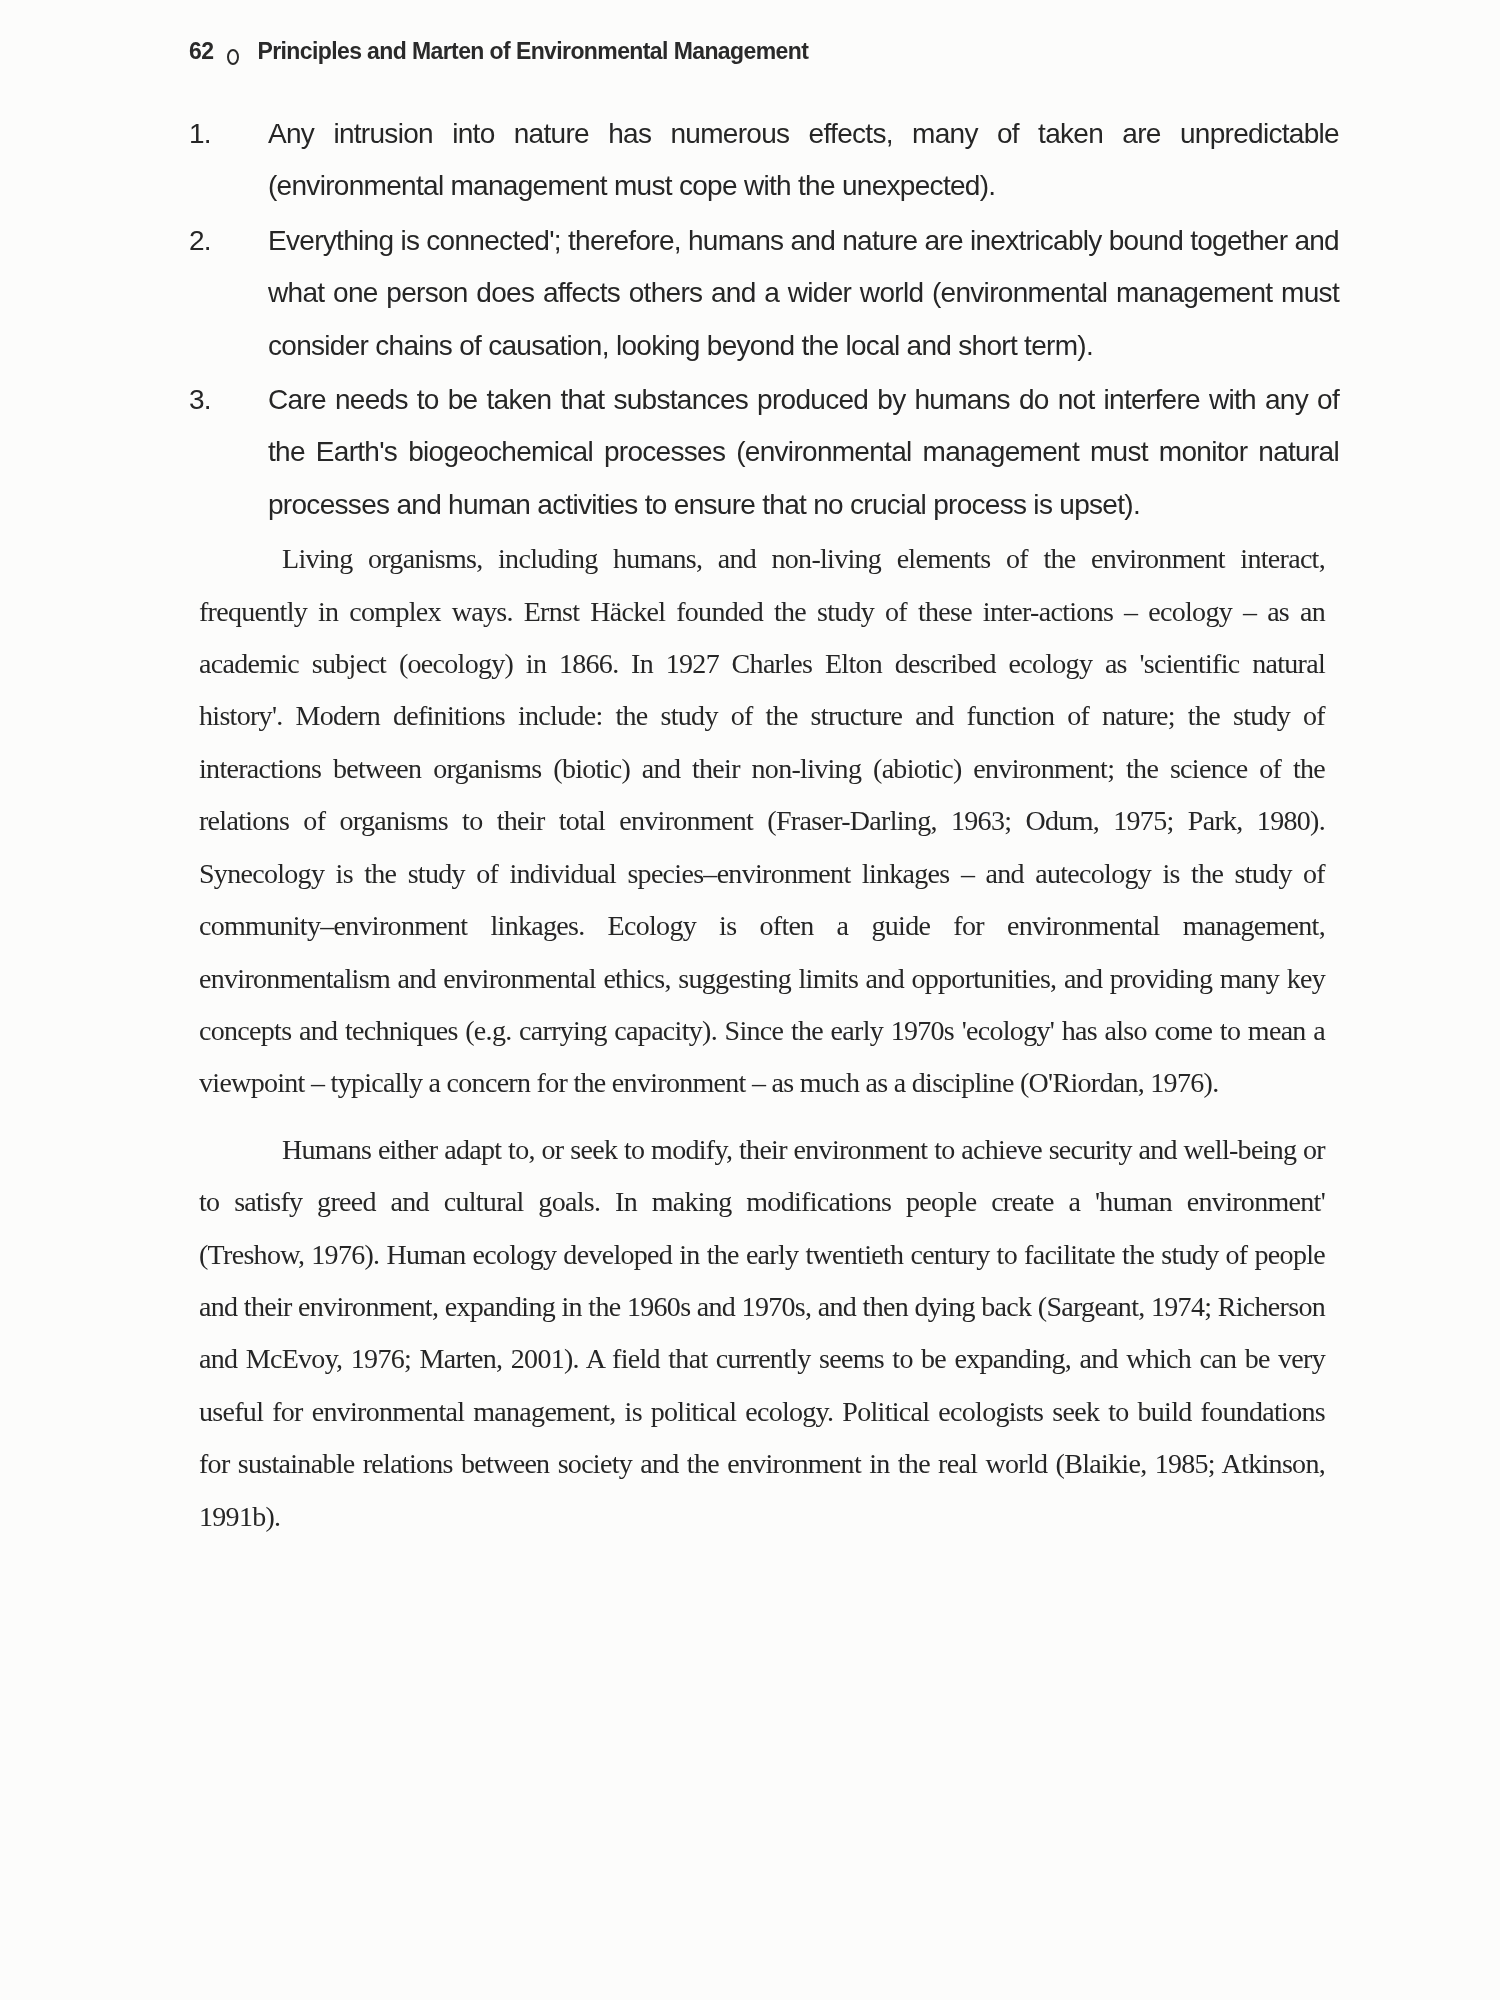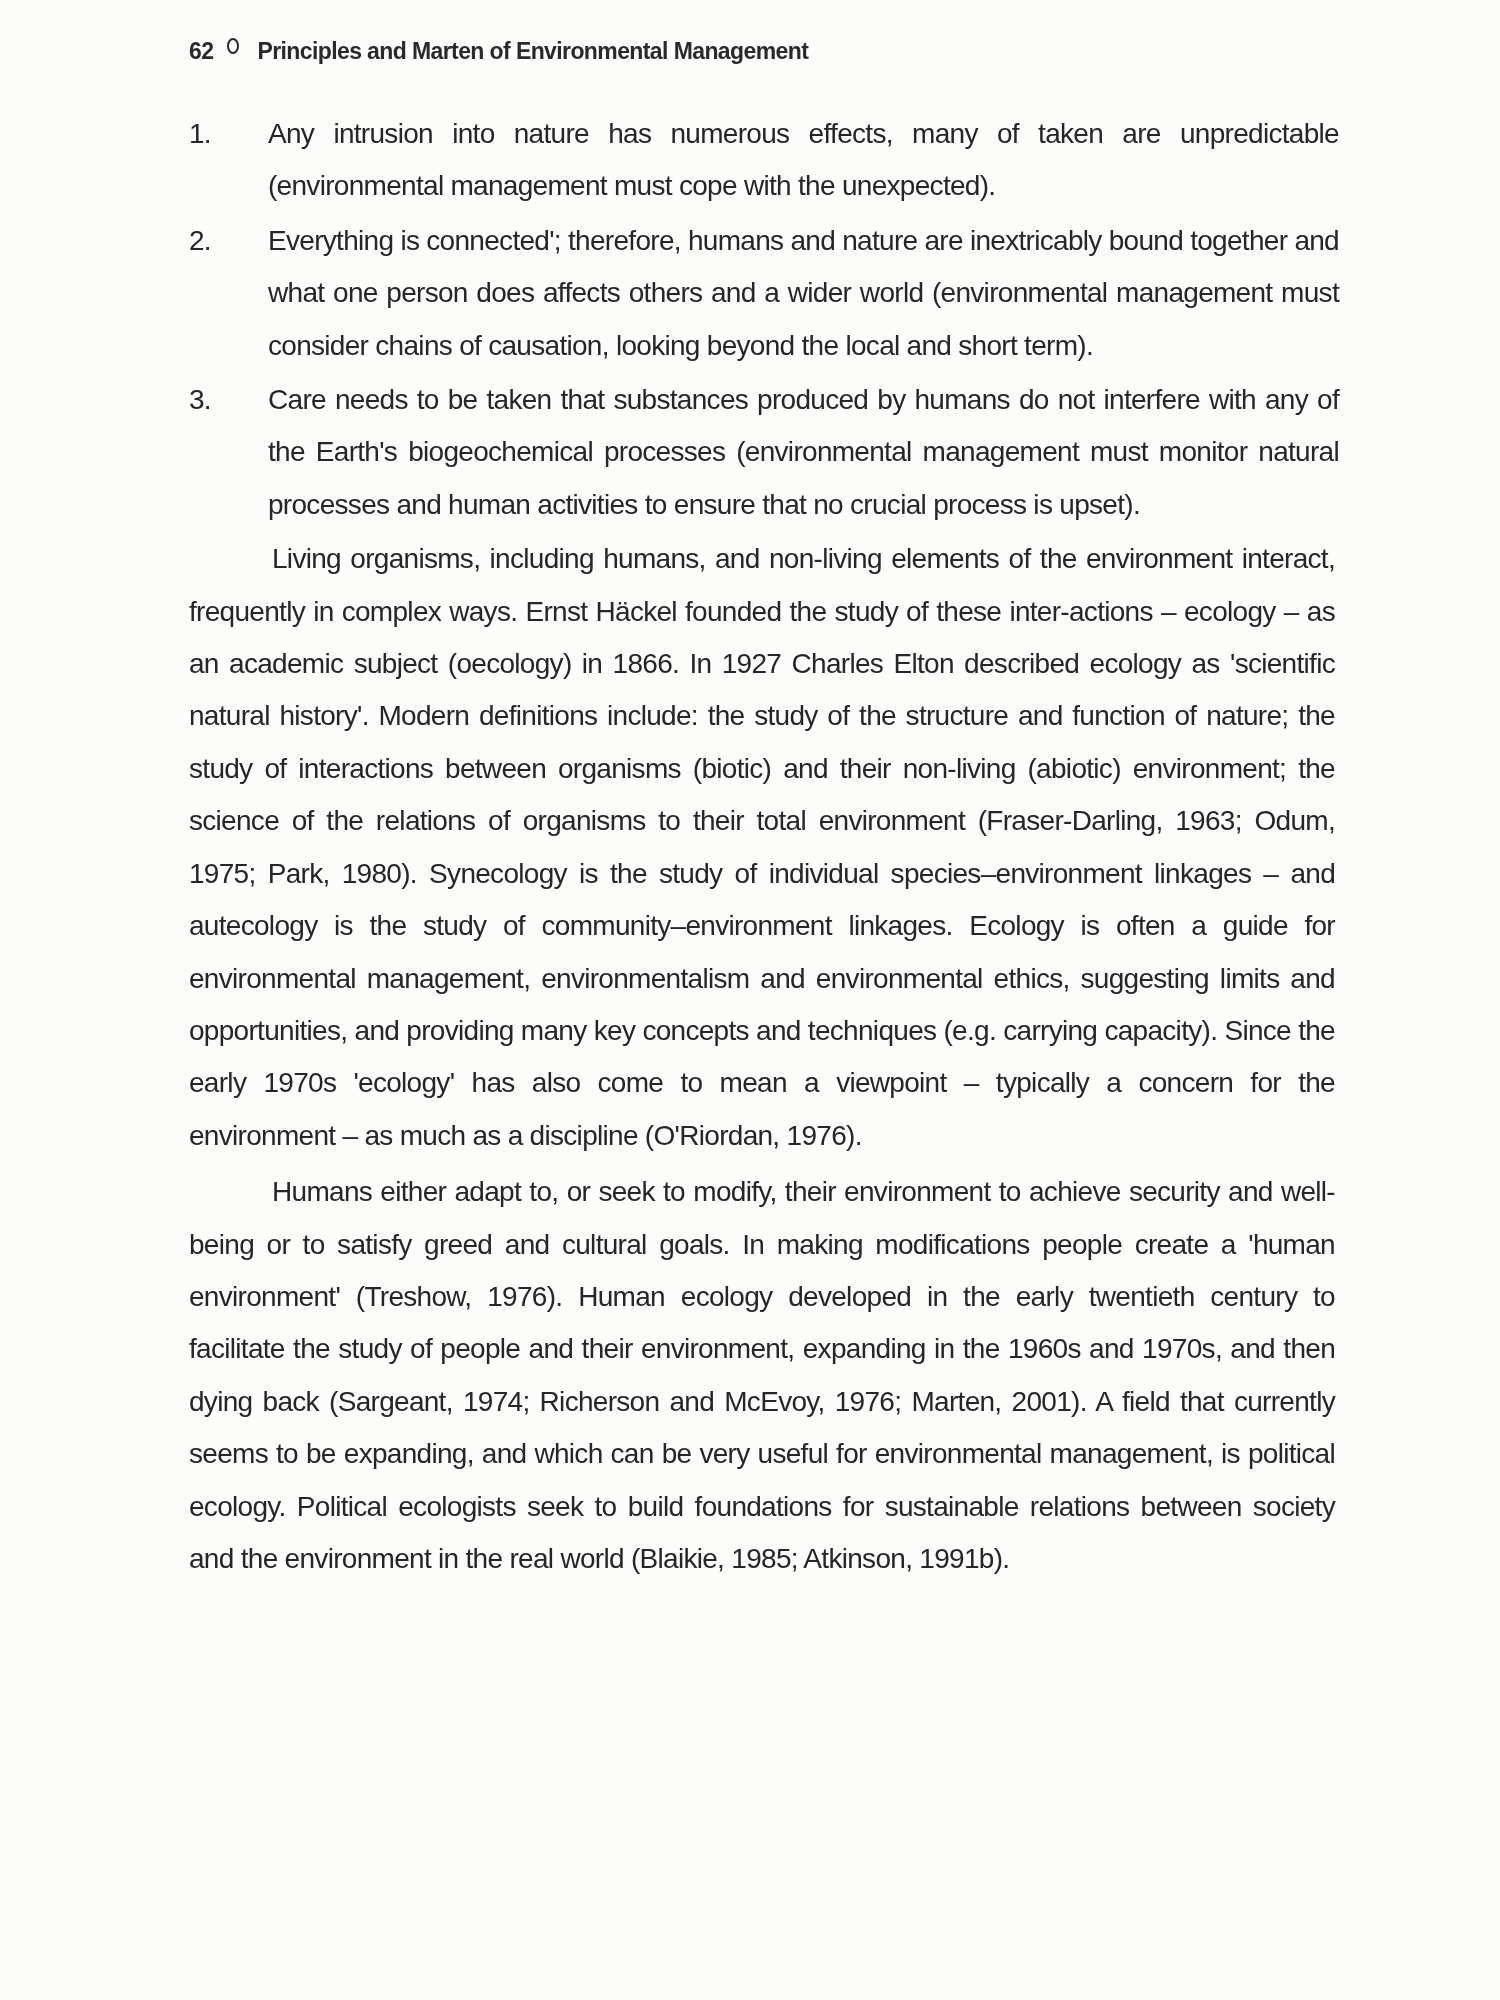--- a/index.html
+++ b/index.html
@@ -7,39 +7,39 @@
     width: 1500px; height: 2000px; overflow: hidden;
     background: #fcfcfb;
     color: #262626;
     font-family: "Liberation Sans", "DejaVu Sans", sans-serif;
     position: relative;
   }
   .page { position: absolute; left: 0; top: 0; width: 1500px; height: 2000px; }
   .running-head {
     position: absolute; left: 189px; top: 38px;
     font-size: 23px; font-weight: bold; letter-spacing: -0.6px;
-    color: #2a2a2a; display: flex; align-items: flex-start; white-space: nowrap;
+    color: #2a2a2a; display: flex; align-items: flex-end; white-space: nowrap;
   }
   .running-head .pno { margin-right: 14px; }
   .running-head .circle {
     display: inline-block; width: 12px; height: 16px; border: 2px solid #2a2a2a;
     border-radius: 50%; margin-right: 18px; box-sizing: border-box;
   }
   .body-text {
     position: absolute; left: 185px; top: 108px; width: 1154px;
     font-size: 28px; line-height: 52.4px; letter-spacing: -0.7px;
     word-spacing: 0px;
   }
   .list { margin: 0; padding: 0; list-style: none; }
   .list-item {
     position: relative; padding-left: 83px; text-align: justify;
     margin-bottom: 2px; hyphens: none;
   }
   .list-item .num { position: absolute; left: 4px; top: 0; }
-  .para { margin: 4px; text-indent: 83px; text-align: justify; }
+  .para { margin: 14px; text-indent: 83px; text-align: justify; font-family: Liberation Serif, serif; }
   .para.first { margin-top: 2px; }
   .para + .para { margin-top: 2px; }
 </style>
 </head>
 <body>
 
 <div class="page">
   <div class="running-head">
     <span class="pno">62</span>
     <span class="circle"></span>

